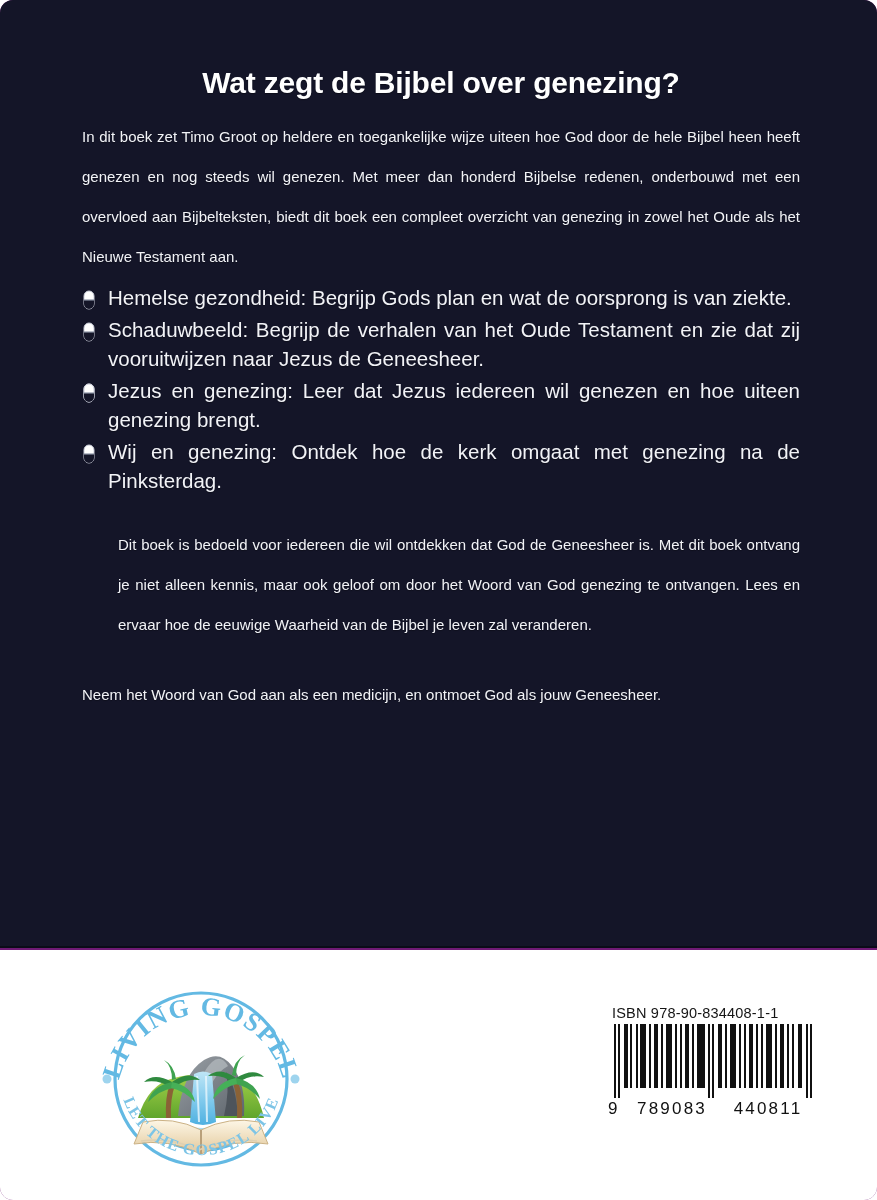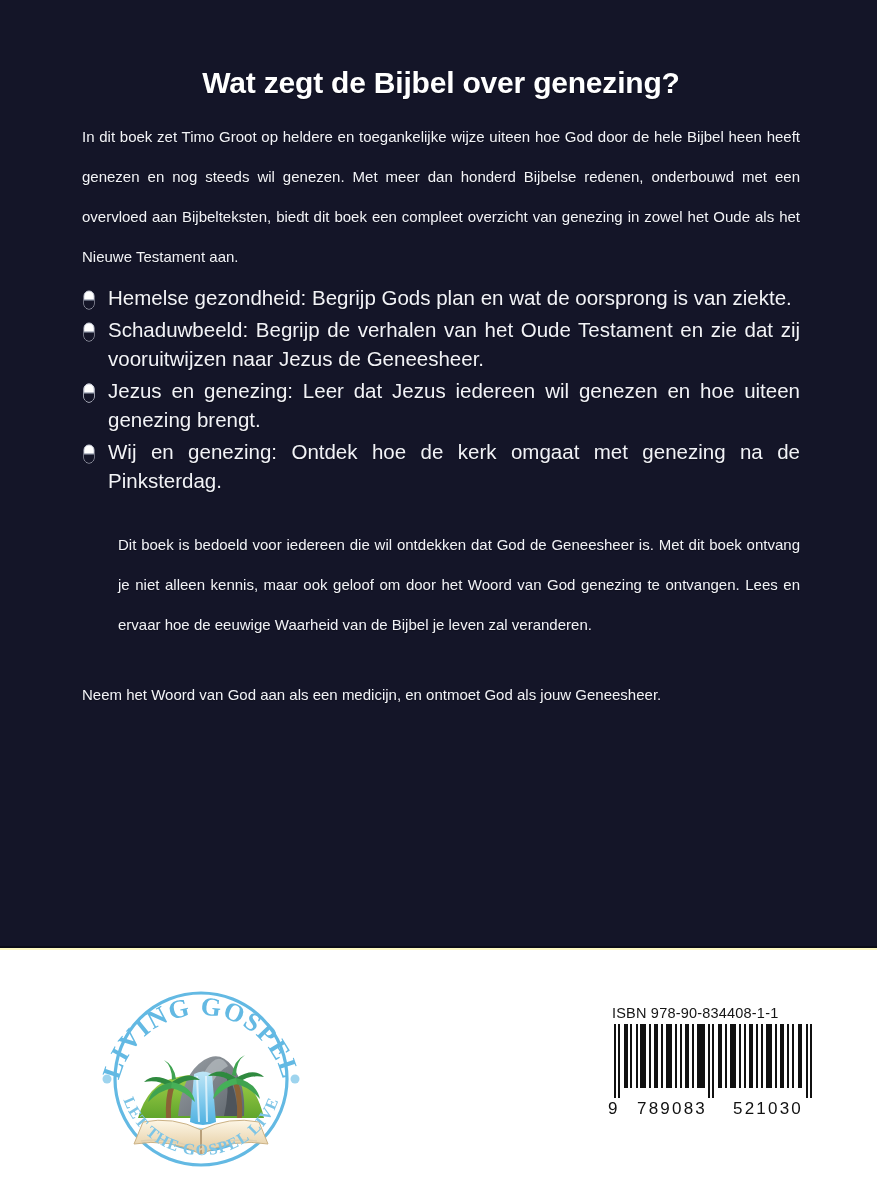--- a/index.html
+++ b/index.html
@@ -8,21 +8,22 @@
     background: #ffffff;
   }
   body {
     font-family: "Liberation Sans", sans-serif;
   }
   .cover {
     position: relative;
     width: 877px;
     height: 1200px;
     overflow: hidden;
-    background: #fef9c3;
+    background: #701a75;
+    border-radius: 13px;
   }
   
   .navy-panel {
     position: absolute;
     left: 0;
     top: 0;
     width: 877px;
     height: 948px;
     background: #141528;
   }
@@ -327,18 +328,18 @@
           <rect x="184" y="0" width="2" height="64"></rect>
           <rect x="190" y="0" width="4" height="64"></rect>
           <rect x="198" y="0" width="2" height="74"></rect>
           <rect x="202" y="0" width="2" height="74"></rect>
         </g>
       </svg>
 
       <div class="barcode-digits">
         <span class="bc-d1">9</span>
         <span class="bc-d2">789083</span>
-        <span class="bc-d3">521030</span>
+        <span class="bc-d3">440811</span>
       </div>
     </div>
 
   </div>
 </div>
 
 </body></html>

